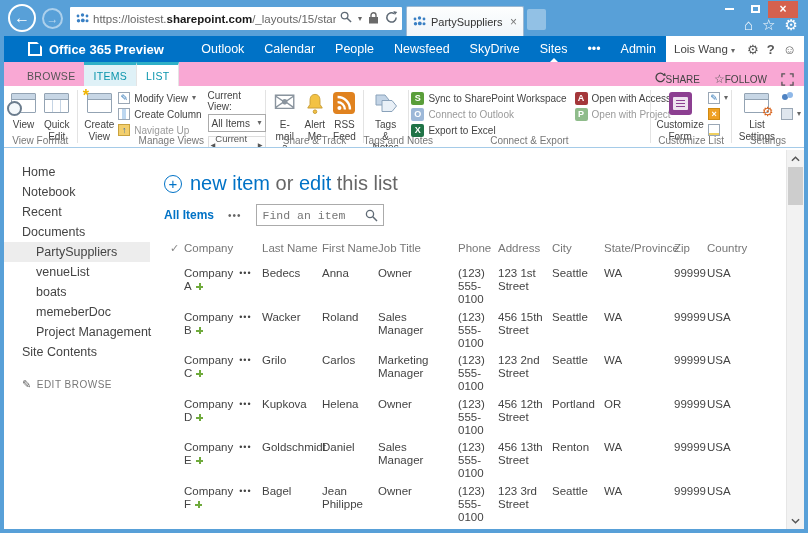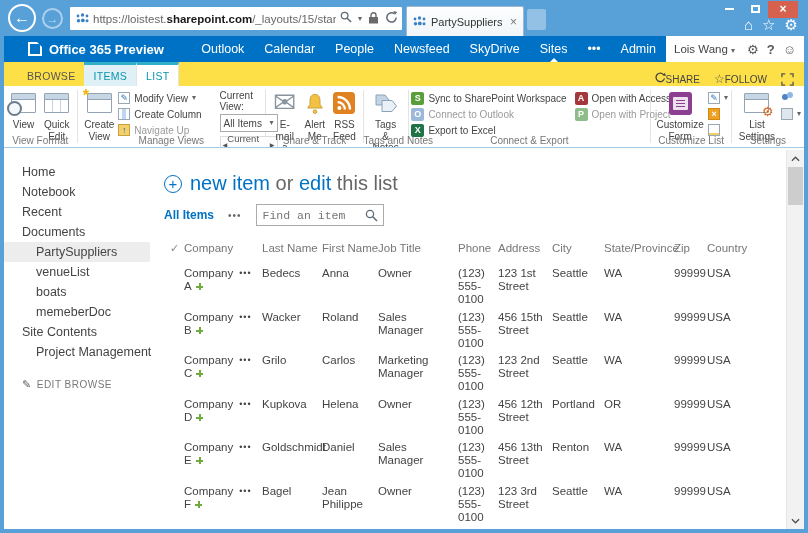--- a/index.html
+++ b/index.html
@@ -42,21 +42,21 @@
   .brand-logo{width:14px;height:14px;border:2px solid #fff;position:relative}
   .brand-logo::after{content:"";position:absolute;right:-2px;top:-2px;border-style:solid;border-width:0 5px 5px 0;border-color:transparent #0072c6 transparent transparent}
   .slinks{margin-left:auto;display:flex;align-items:center;height:100%}
   .slink{padding:0 10px;font-size:12.5px;height:100%;display:flex;align-items:center;position:relative;white-space:nowrap}
   .slink.sites::after{content:"";position:absolute;bottom:0;left:50%;margin-left:-4px;border-left:4px solid transparent;border-right:4px solid transparent;border-bottom:4px solid #fff}
   .userpanel{width:138px;height:100%;background:#fff;color:#444;display:flex;align-items:center;padding:0 8px;gap:8px;flex:0 0 auto}
   .username{font-size:11.5px;white-space:nowrap}
   .userpanel .ic{color:#555;font-size:13px;line-height:1}
 
   
-  .ribbontabs{position:absolute;left:4px;top:62px;width:800px;height:24px;background:#fde047;display:flex;align-items:flex-end}
+  .ribbontabs{position:absolute;left:4px;top:62px;width:800px;height:24px;background:#f9a8d4;display:flex;align-items:flex-end}
   .rtab{font-size:10.5px;letter-spacing:.3px;padding:0 9px;height:21px;display:flex;align-items:center;color:#555}
   .rtab.first{margin-left:14px}
   .rtab.hl{color:#0b95ac;border-top:3px solid #2fb0c7;height:24px}
   .rtab.items{background:#dff1f7}
   .rtab.list{background:#fff;border-left:1px solid #e4e4e4;border-right:1px solid #e4e4e4}
   .page-actions{margin-left:auto;display:flex;align-items:center;gap:14px;padding-right:10px;font-size:10px;color:#444}
   .pa-item{display:flex;align-items:center;}
 
   
   .ribbon{position:absolute;left:4px;top:86px;width:800px;height:62px;background:#fff;border-bottom:1px solid #a5cbe8;display:flex;align-items:stretch;overflow:hidden}
@@ -297,21 +297,21 @@
           </span>
         <span class="sb">
             <span class="mini mini-col"></span>
             <span>Create Column</span>
           </span>
         <span class="sb dis">
             <span class="mini mini-folder">↑</span>
             <span>Navigate Up</span>
           </span>
       </div>
-      <div class="scol" style="margin-left:18px">
+      <div class="scol" style="margin-left:6px">
         <span class="cv-label">Current View:</span>
         <span class="cv-box">
             <span>All Items</span>
             <span class="caret">▾</span>
           </span>
         <span class="pager">
             <span>◂</span>
             <span>Current Page</span>
             <span>▸</span>
           </span>
@@ -439,22 +439,22 @@
 
   <div class="leftnav">
     <div class="nav-item">Home</div>
     <div class="nav-item">Notebook</div>
     <div class="nav-item">Recent</div>
     <div class="nav-item">Documents</div>
     <div class="nav-item child sel">PartySuppliers</div>
     <div class="nav-item child">venueList</div>
     <div class="nav-item child">boats</div>
     <div class="nav-item child">memeberDoc</div>
+    <div class="nav-item child">Project Management</div>
     <div class="nav-item">Site Contents</div>
-    <div class="nav-item child">Project Management</div>
     <div class="editlinks">
       <span class="pen">✎</span>
       <span>EDIT BROWSE</span>
     </div>
   </div>
 
   <div class="content">
     <div class="page-head">
       <span class="plus-circle">+</span>
       <span><span class="link-blue">new item</span>

